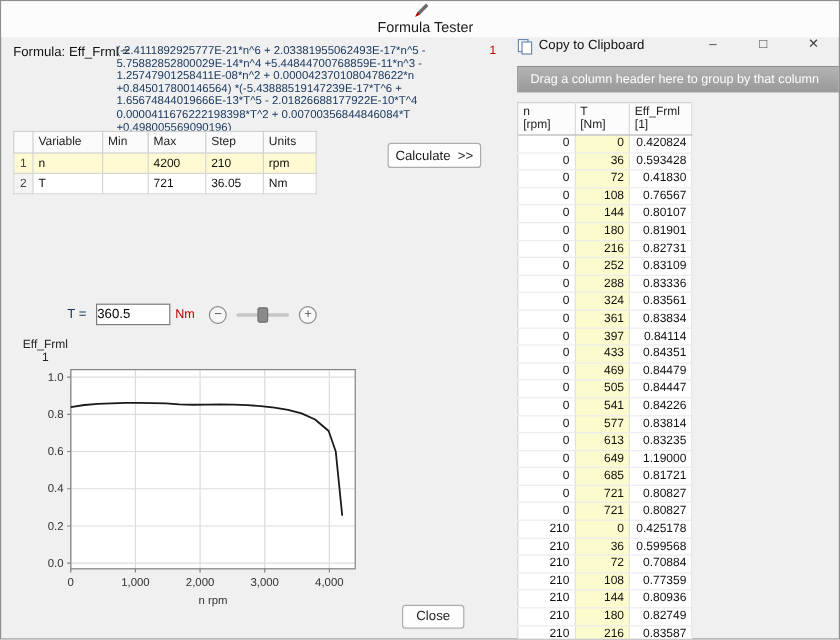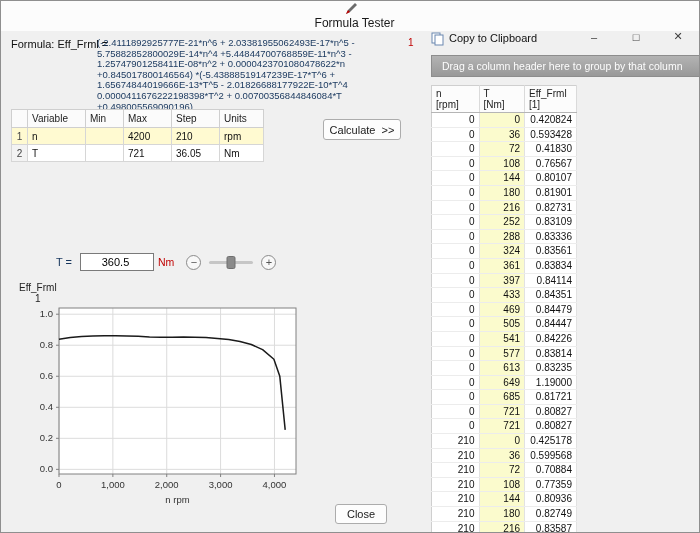--- a/index.html
+++ b/index.html
@@ -38,22 +38,22 @@
   
   .btn{ position:absolute; background:#fdfdfd; border:1px solid #acacac; border-radius:3px;
         font-size:11px; color:#1a1a1a; white-space:pre; font-family:"Liberation Sans",sans-serif; }
   .calculate{ left:322px; top:118px; width:78px; height:21px; }
   .close-btn{ left:334px; top:503px; width:52px; height:20px; }
 
   
   .slider-row{ position:absolute; left:55px; top:252px; height:18px;
                display:flex; align-items:center; }
   .t-label{ font-size:11px; color:#17365d; margin-right:8px; }
-  .t-input{ width:74px; height:18px; border:1px solid #7a7a7a; background:#fff;
-            font-size:11px; text-align:center; padding-right:3px;
+  .t-input{ width:62px; height:18px; border:1px solid #7a7a7a; background:#fff;
+            font-size:11px; text-align:left; padding-right:3px;
             font-family:"Liberation Sans",sans-serif; }
   .unit{ font-size:10.5px; margin-left:4px; }
   .circle-btn{ width:15px; height:15px; border:1px solid #8a8a8a; border-radius:50%;
                background:#f8f8f8; color:#555; font-size:11px; line-height:13px;
                text-align:center; margin-left:12px; }
   .circle-btn + .track{ margin-left:8px; }
   .track{ position:relative; width:44px; height:3px; background:#c6c6c6; border-radius:2px; }
   .thumb{ position:absolute; top:-5px; width:9px; height:13px; background:#8a8a8a;
           border:1px solid #6f6f6f; border-radius:2px; transform:translateX(-50%); }
   .track + .circle-btn{ margin-left:8px; }

